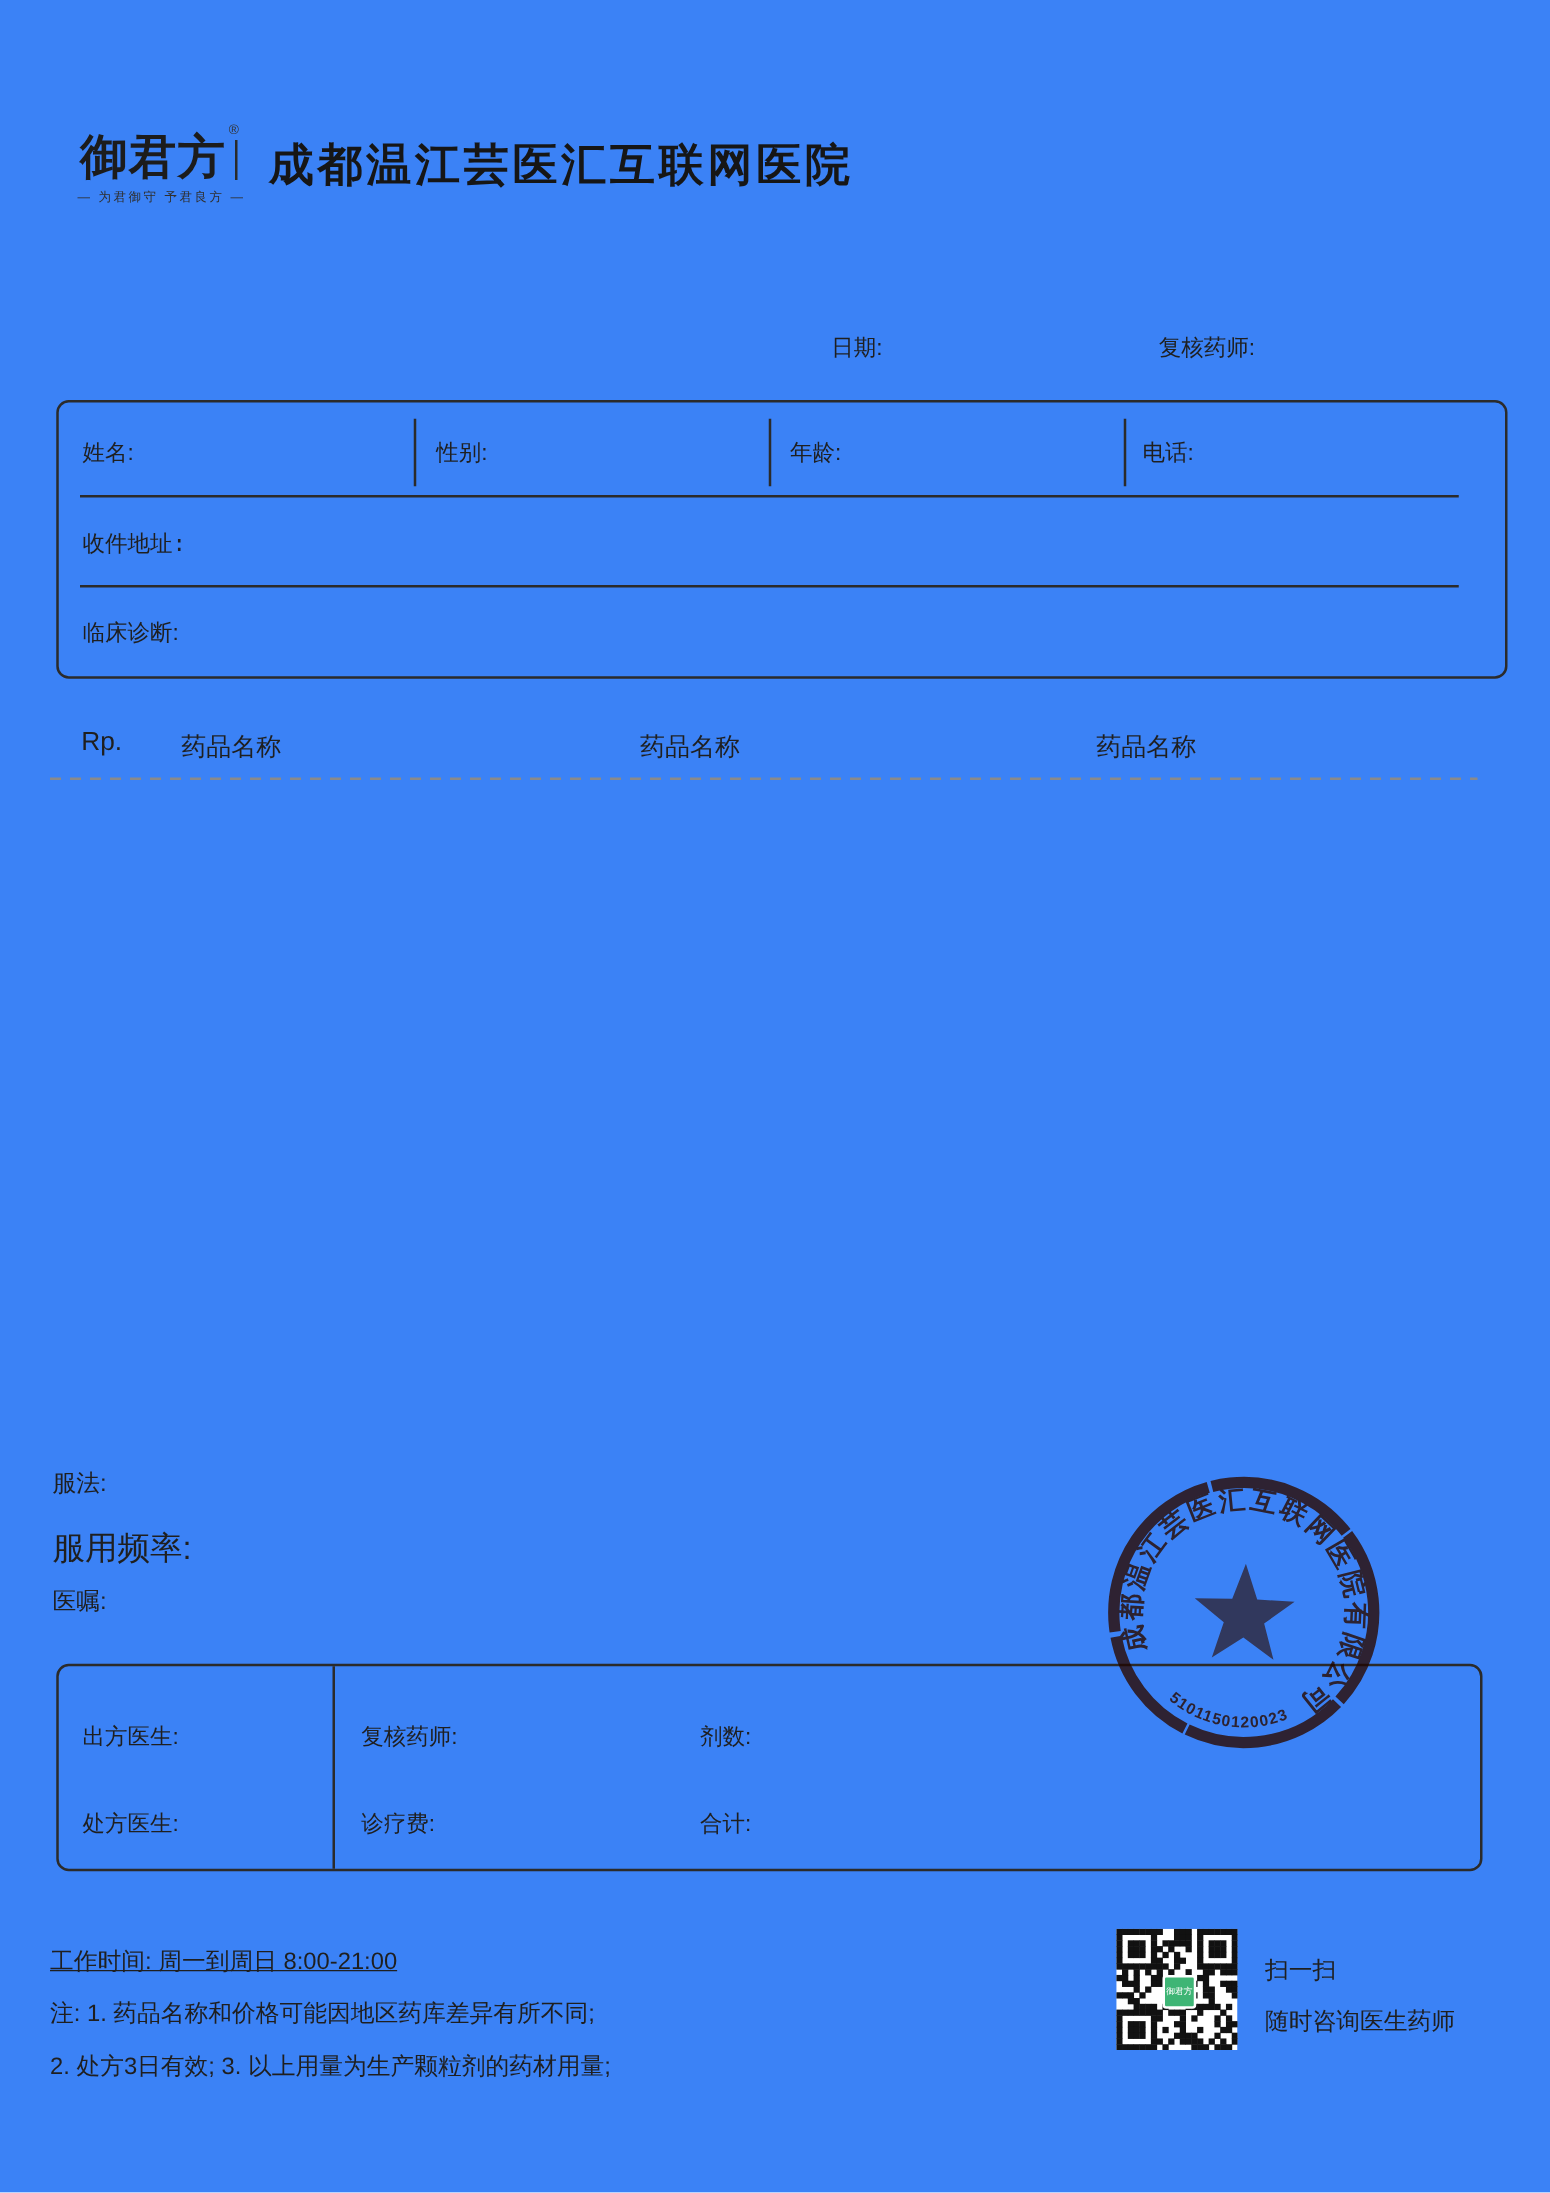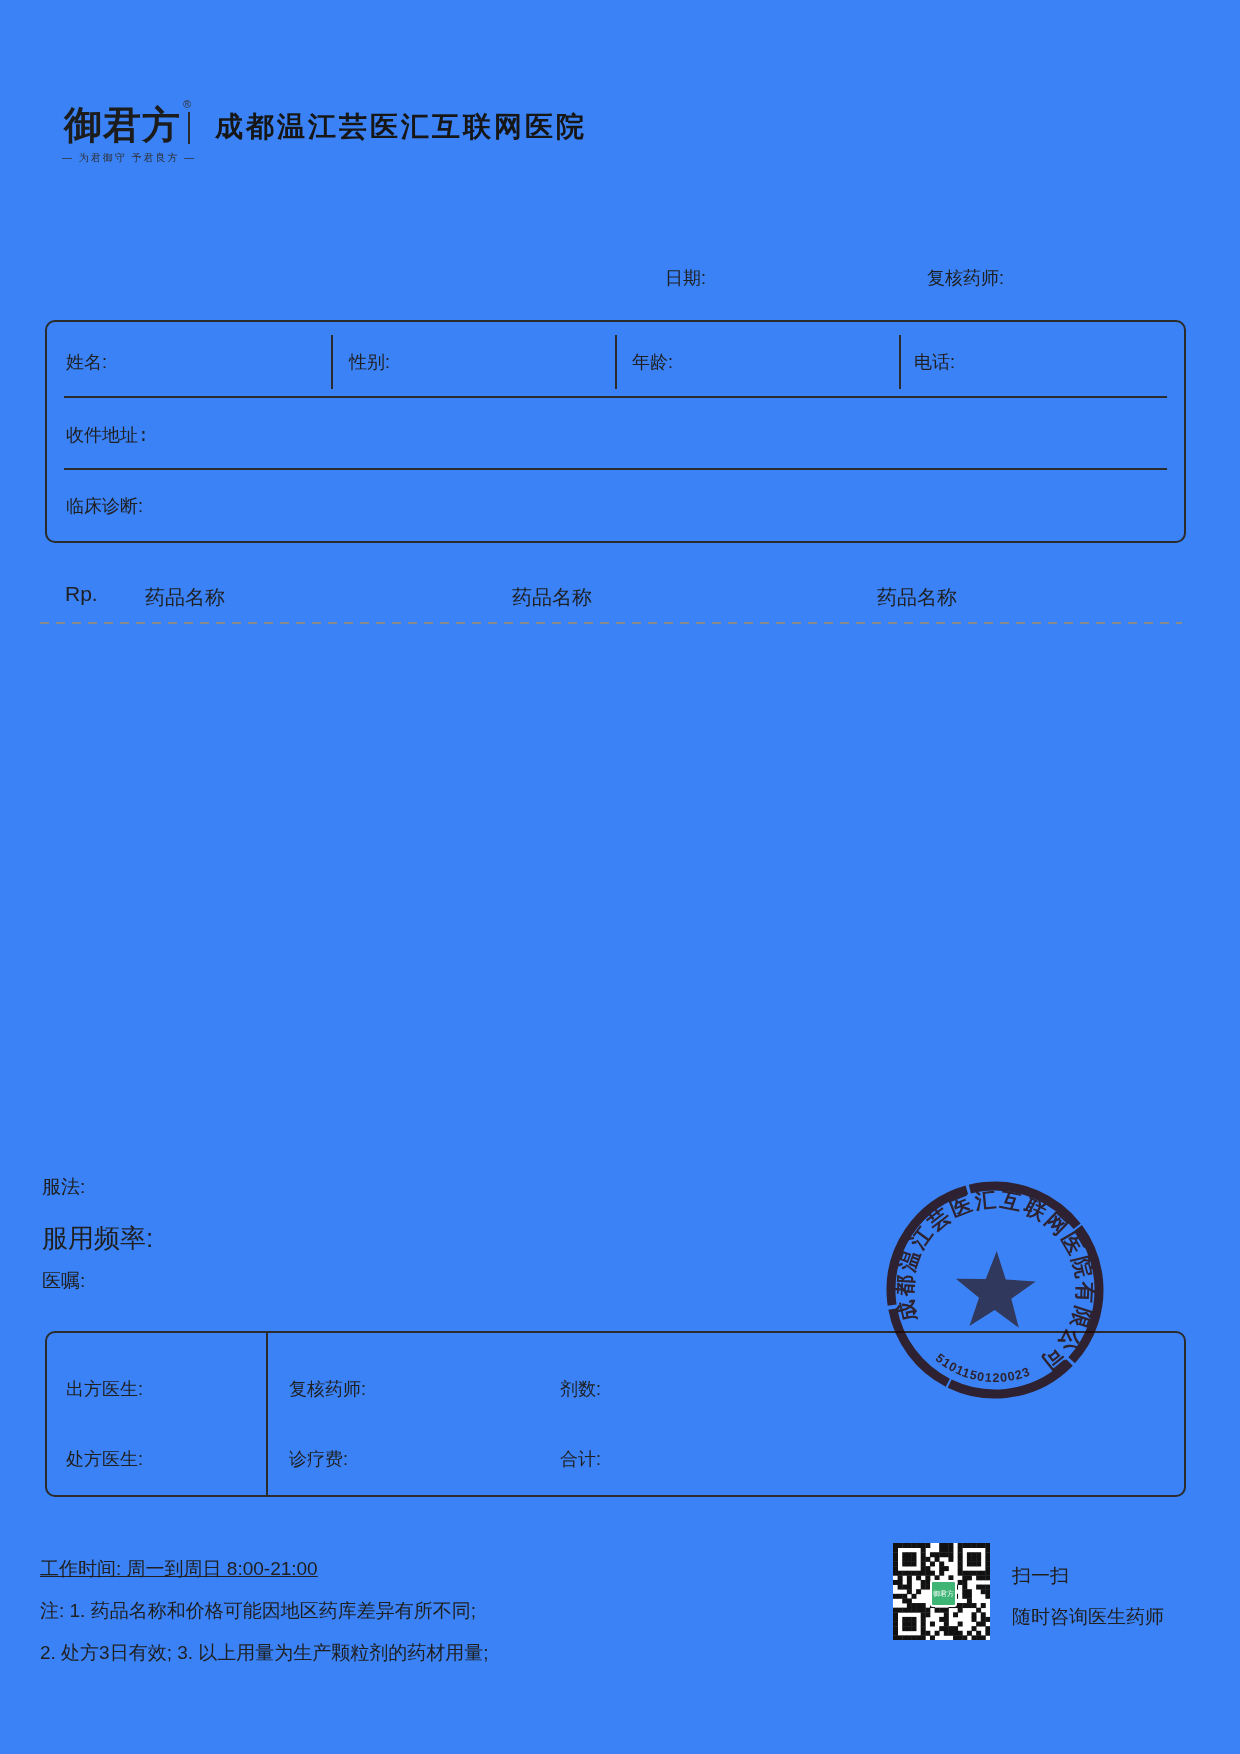--- a/index.html
+++ b/index.html
@@ -5,27 +5,27 @@
   html,body{margin:0;padding:0;background:#ffffff;}
   .page{
     position:relative;width:1240px;height:1754px;background:#3b82f6;overflow:hidden;
     font-family:"Liberation Sans","DejaVu Sans",sans-serif;color:#222222;
   }
   
   .logo-text{position:absolute;left:64px;top:100px;font-size:38px;font-weight:800;color:#1c1c1c;letter-spacing:1px;}
   .logo-reg{position:absolute;left:183px;top:98px;font-size:11px;color:#333;}
   .logo-vline{position:absolute;left:188px;top:112px;width:2px;height:32px;background:#2a2a2a;}
   .logo-tagline{position:absolute;left:62px;top:151px;width:140px;font-size:10px;color:#2f2f2f;letter-spacing:2px;white-space:nowrap;}
-  .hospital-name{position:absolute;left:215px;top:108px;font-size:28px;font-weight:700;color:#161616;letter-spacing:3px;}
+  .hospital-name{position:absolute;left:215px;top:108px;font-size:36px;font-weight:700;color:#161616;letter-spacing:3px;}
   
   .notice-text{position:absolute;left:40px;top:266px;font-size:18px;color:#1f1f1f;letter-spacing:0.5px;}
   .date-label{position:absolute;left:665px;top:266px;font-size:18px;color:#1f1f1f;}
   .rxno-label{position:absolute;left:927px;top:266px;font-size:18px;color:#1f1f1f;}
   
-  .patient-box{position:absolute;left:45px;top:320px;width:1137px;height:219px;border:2px solid #2b2b2b;border-radius:10px;background:transparent;}
+  .patient-box{position:absolute;left:45px;top:320px;width:1137px;height:219px;border:2px solid #2b2b2b;border-radius:10px;background:transparent;padding-left:20px;}
   .pb-hline{position:absolute;left:17px;width:1103px;height:2px;background:#2b2b2b;}
   .pb-vline{position:absolute;top:13px;width:2px;height:54px;background:#2b2b2b;}
   .lbl{position:absolute;font-size:18px;color:#1f1f1f;white-space:nowrap;}
   
   .rp-label{position:absolute;left:65px;top:582px;font-size:21px;color:#1f1f1f;}
   .rp-col1{position:absolute;left:145px;top:584px;font-size:20px;color:#1f1f1f;}
   .rp-col2{position:absolute;left:512px;top:584px;font-size:20px;color:#1f1f1f;}
   .rp-col3{position:absolute;left:877px;top:584px;font-size:20px;color:#1f1f1f;}
   .dashed-line{position:absolute;left:40px;top:622px;width:1142px;height:2px;
     background:repeating-linear-gradient(90deg,#8a8a8a 0 9px,transparent 9px 16px);}

